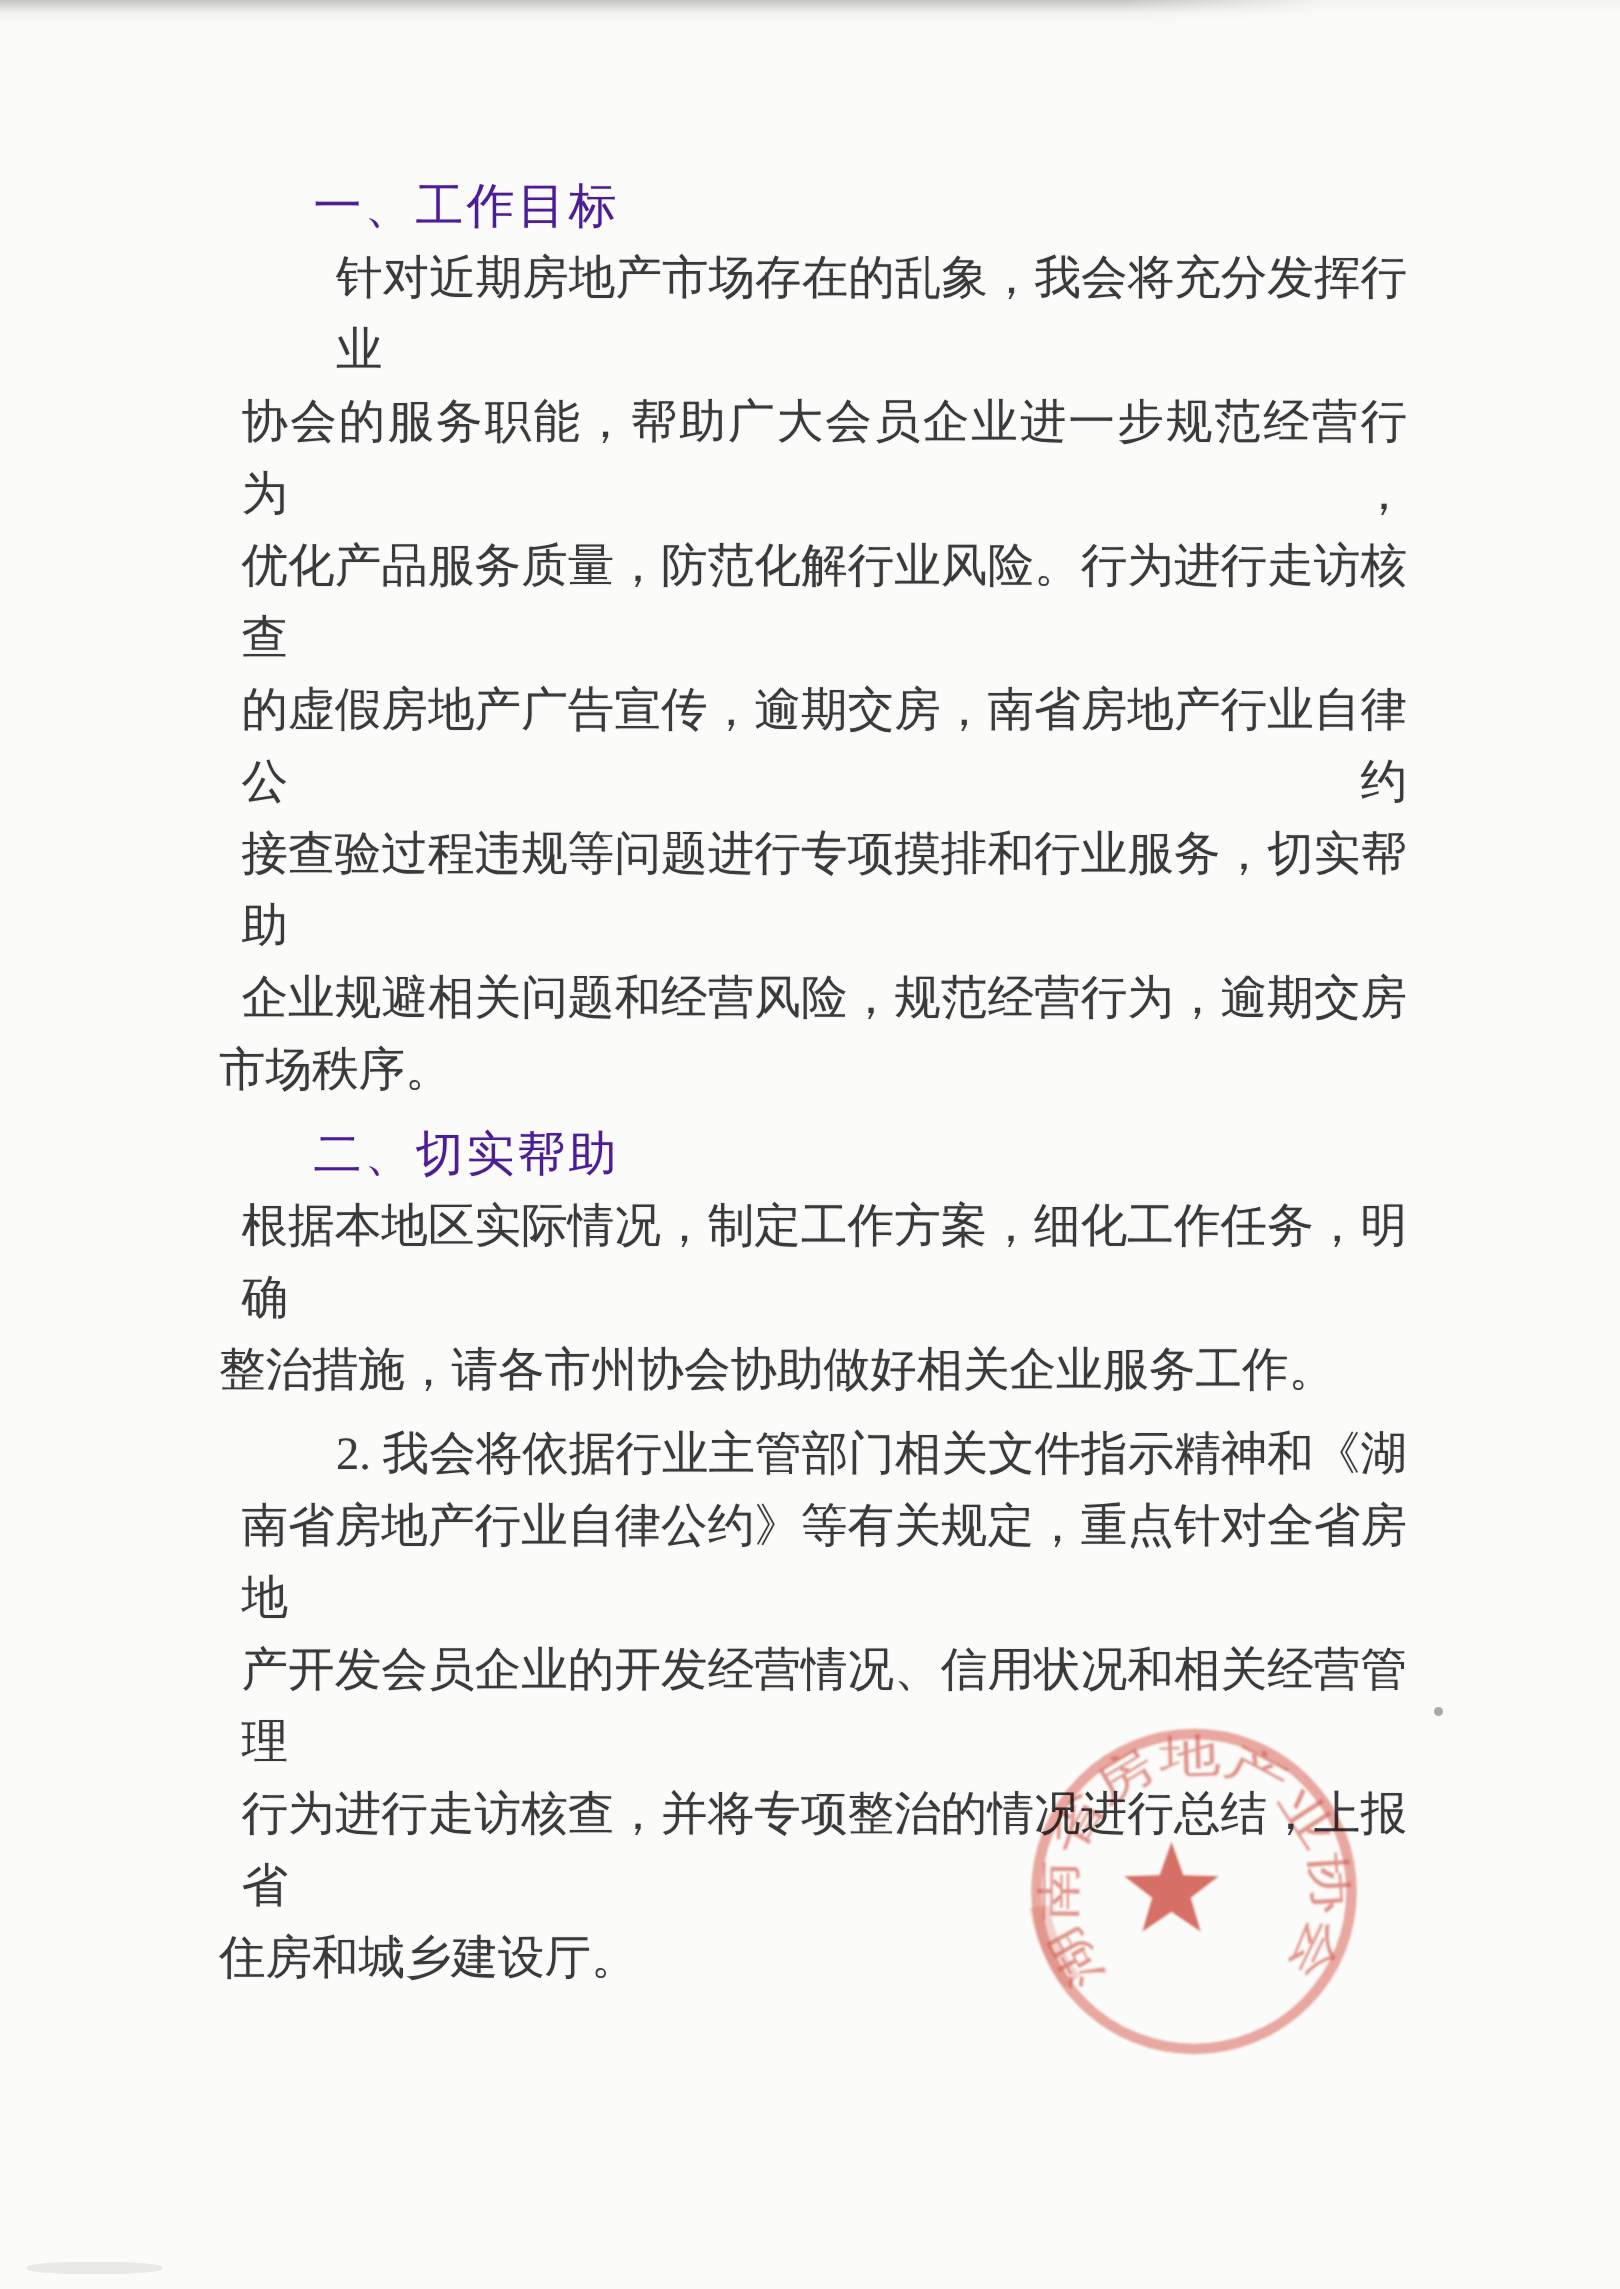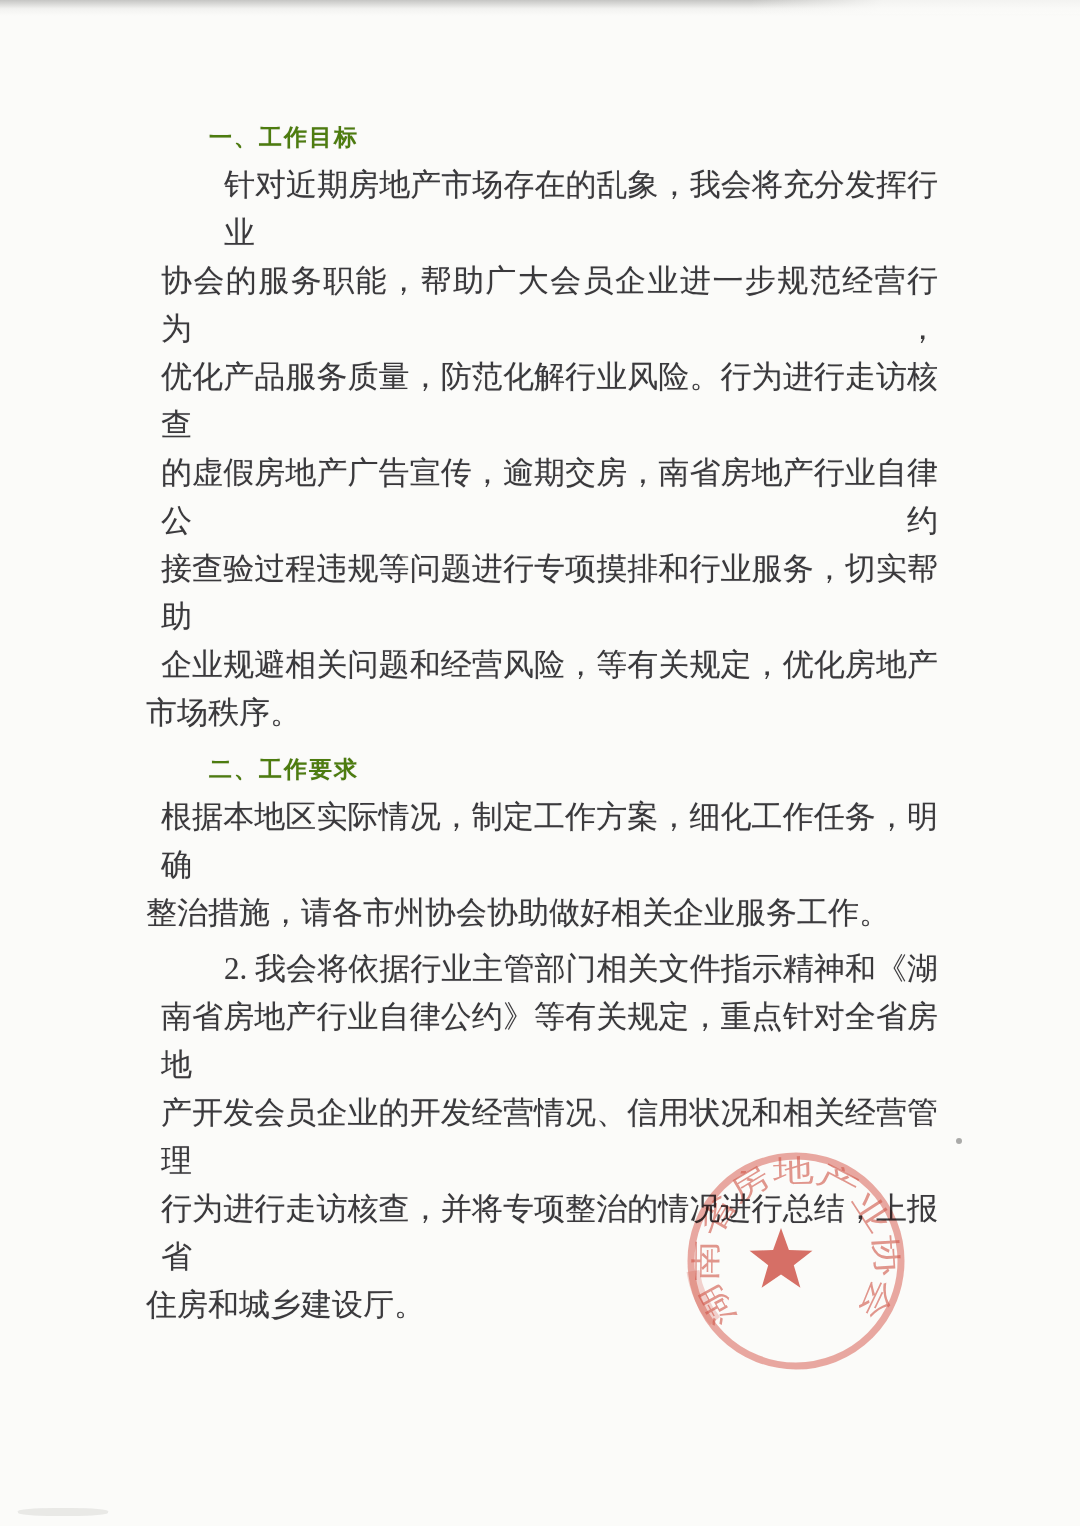--- a/index.html
+++ b/index.html
@@ -25,21 +25,21 @@
   .doc{
     position:absolute;left:146px;top:113px;width:792px;
     font-size:31px;line-height:48px;color:#3a393c;
     text-shadow:0 0 1px rgba(90,90,92,0.28);
   }
   .line{white-space:nowrap;}
   .fill{white-space:normal;text-align:justify;text-align-last:justify;margin-left:15px;}
   .indent{padding-left:63px;}
   .heading{
     font-family:"Liberation Sans","DejaVu Sans",sans-serif;
-    font-weight:700;font-size:23px;color:#4d7c0f;
+    font-weight:400;font-size:32px;color:#4c1d95;
     letter-spacing:2px;
   }
   .mt8{margin-top:8px;}
 
   
   .seal{
     position:absolute;left:681px;top:1146px;width:230px;height:230px;
     mix-blend-mode:multiply;opacity:0.92;
   }
 </style>
@@ -52,24 +52,24 @@
 <div class="speck speck-b"></div>
 
 <div class="doc">
   <div class="line heading indent">一、工作目标</div>
 
   <div class="line fill indent">针对近期房地产市场存在的乱象，我会将充分发挥行业</div>
   <div class="line fill">协会的服务职能，帮助广大会员企业进一步规范经营行为，</div>
   <div class="line fill">优化产品服务质量，防范化解行业风险。行为进行走访核查</div>
   <div class="line fill">的虚假房地产广告宣传，逾期交房，南省房地产行业自律公约</div>
   <div class="line fill">接查验过程违规等问题进行专项摸排和行业服务，切实帮助</div>
-  <div class="line fill">企业规避相关问题和经营风险，等有关规定，优化房地产</div>
+  <div class="line fill">企业规避相关问题和经营风险，规范经营行为，逾期交房</div>
   <div class="line">市场秩序。</div>
 
-  <div class="line heading indent mt8">二、工作要求</div>
+  <div class="line heading indent mt8">二、切实帮助</div>
 
   <div class="line fill">根据本地区实际情况，制定工作方案，细化工作任务，明确</div>
   <div class="line">整治措施，请各市州协会协助做好相关企业服务工作。</div>
 
   <div class="line fill indent mt8">2. 我会将依据行业主管部门相关文件指示精神和《湖</div>
   <div class="line fill">南省房地产行业自律公约》等有关规定，重点针对全省房地</div>
   <div class="line fill">产开发会员企业的开发经营情况、信用状况和相关经营管理</div>
   <div class="line fill">行为进行走访核查，并将专项整治的情况进行总结，上报省</div>
   <div class="line">住房和城乡建设厅。</div>
 

